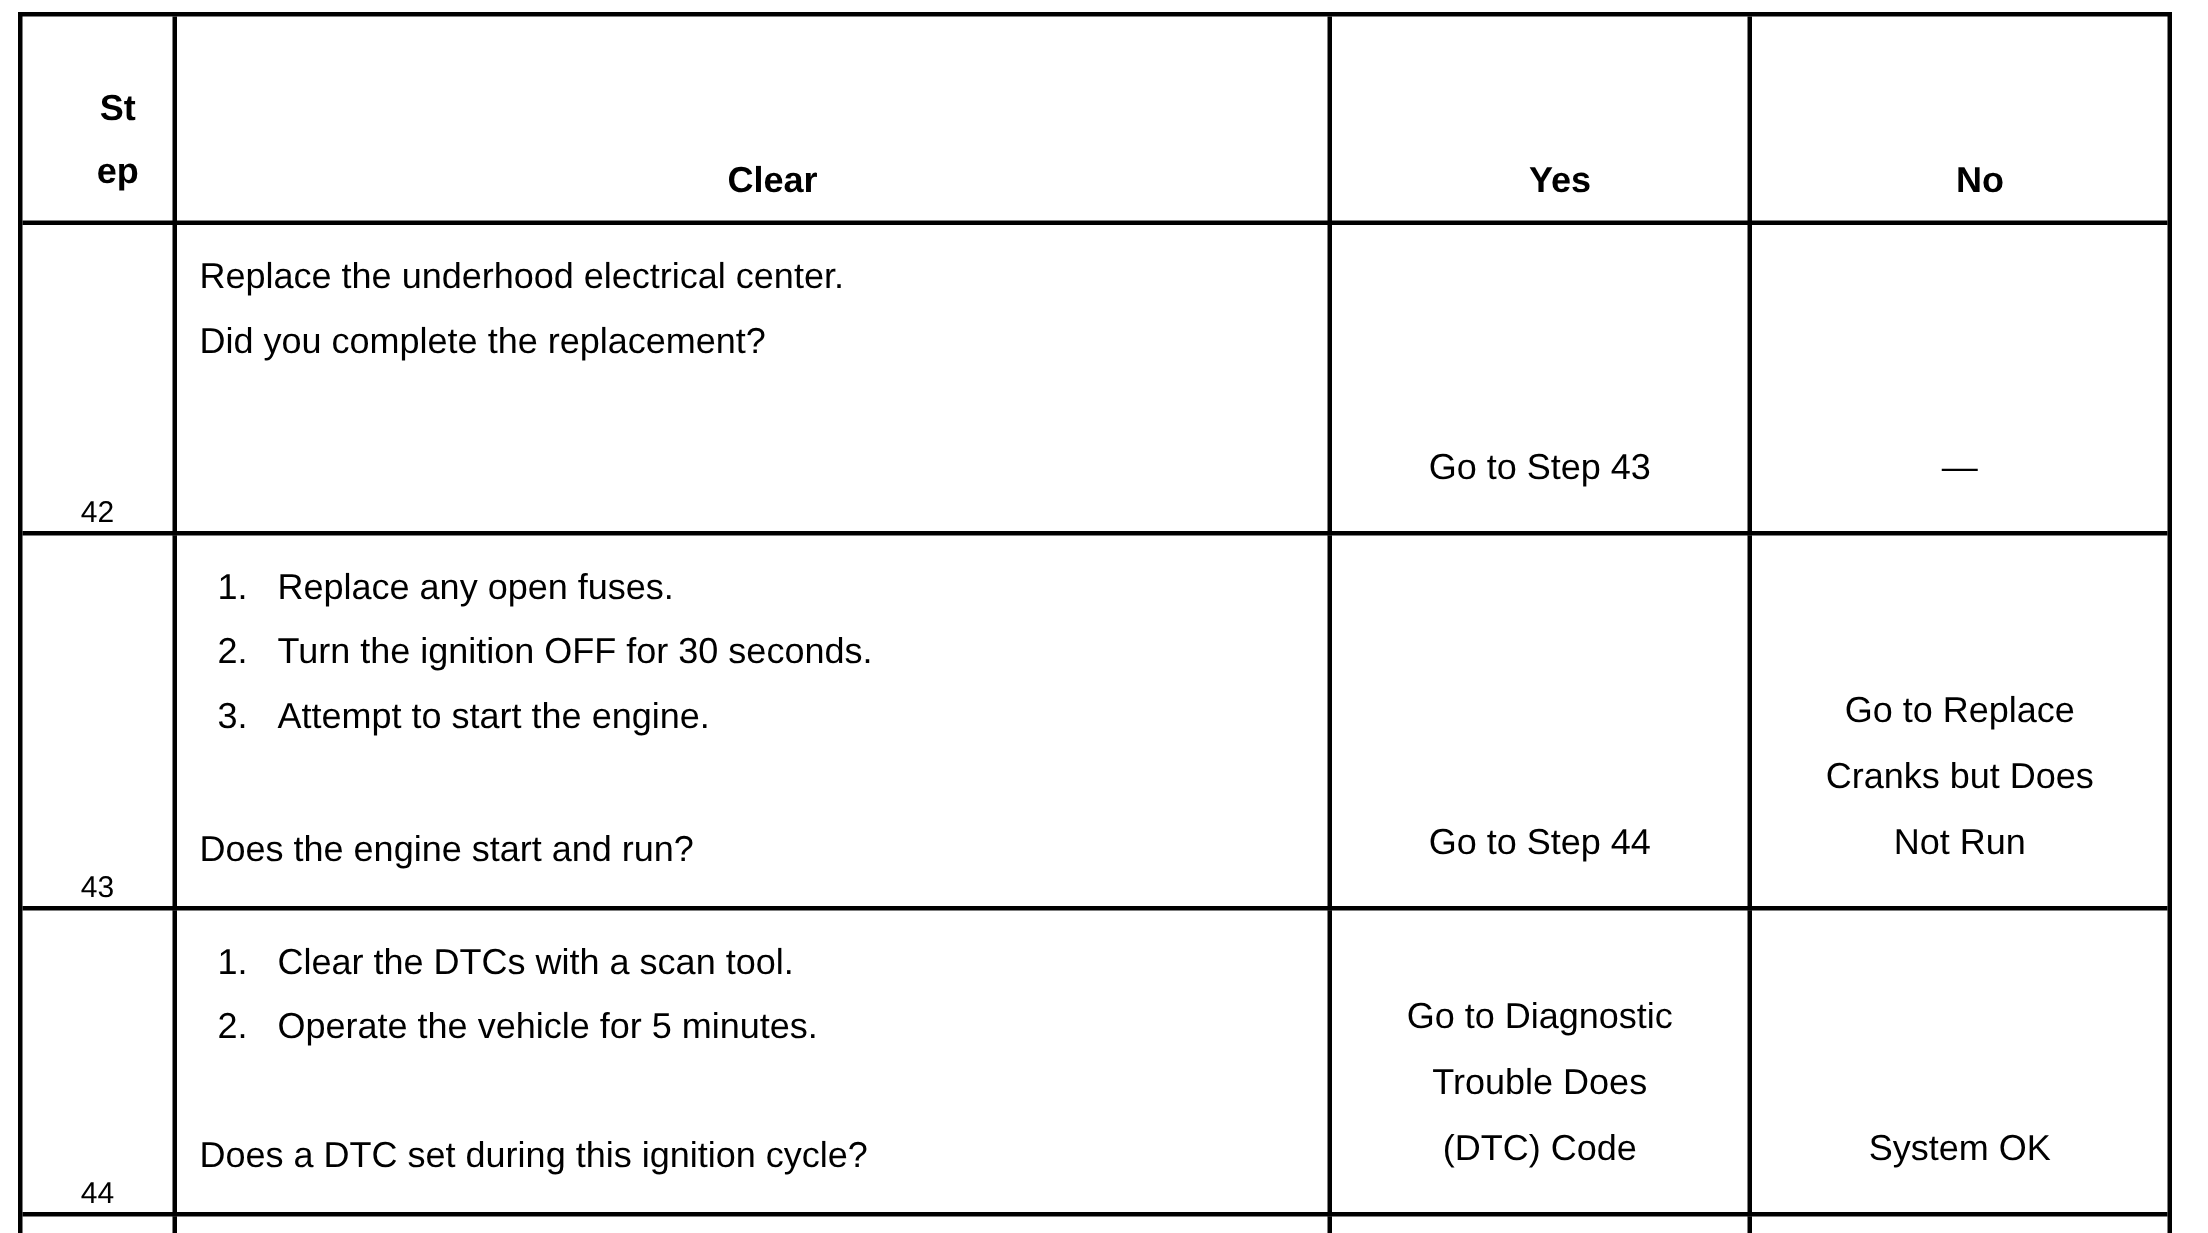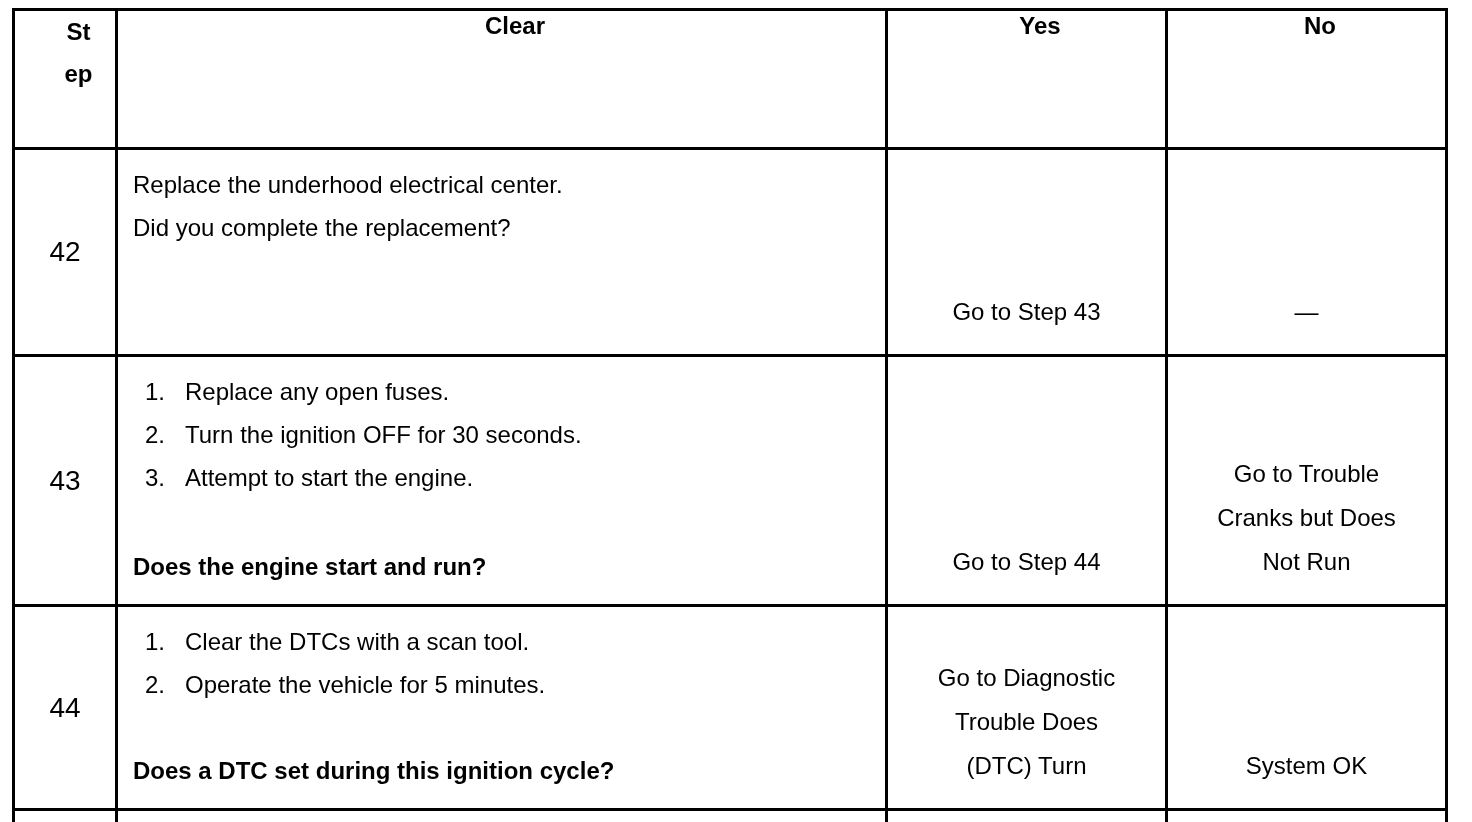--- a/index.html
+++ b/index.html
@@ -31,59 +31,59 @@
     border-bottom: 3px solid #000000;
     box-sizing: border-box;
     overflow: hidden;
   }
   .cell.last-col { border-right: none; }
   .cell.partial { border-bottom: none; }
 
   
   .h {
     display: flex;
-    align-items: flex-start;
+    align-items: flex-end;
     justify-content: center;
     font-weight: bold;
     font-size: 24px;
     line-height: 30px;
     padding-bottom: 11px;
     text-align: center;
     padding-left: 27px;
   }
   .h .step-wrap {
     width: 36px;
     word-break: break-all;
     line-height: 42px;
     text-align: center;
   }
 
   
   .step-cell {
     display: flex;
-    align-items: center;
+    align-items: flex-end;
     justify-content: center;
-    font-size: 28px;
+    font-size: 20px;
   }
 
   
   .action-cell {
     display: flex;
     flex-direction: column;
     font-size: 24px;
     line-height: 43px;
     padding: 13px 16px 16px 15px;
   }
   .action-cell .li { display: flex; }
   .action-cell .li .num {
     flex: none;
     width: 40px;
     margin-left: 12px;
   }
-  .action-cell .q-bottom { margin-top: auto; font-weight: bold; }
+  .action-cell .q-bottom { margin-top: auto; }
 
   
   .choice-cell {
     display: flex;
     flex-direction: column;
     justify-content: flex-end;
     align-items: center;
     text-align: right;
     font-size: 24px;
     line-height: 44px;
@@ -137,21 +137,21 @@
     <div class="li">
       <span class="num">3.</span>
       <span>Attempt to start the engine.</span>
     </div>
     <div class="q-bottom">Does the engine start and run?</div>
   </div>
   <div class="cell choice-cell">
     <div>Go to Step 44</div>
   </div>
   <div class="cell choice-cell last-col">
-    <div>Go to Trouble</div>
+    <div>Go to Replace</div>
     <div>Cranks but Does</div>
     <div>Not Run</div>
   </div>
 
   <div class="cell step-cell">
     <span>44</span>
   </div>
   <div class="cell action-cell">
     <div class="li">
       <span class="num">1.</span>
@@ -159,21 +159,21 @@
     </div>
     <div class="li">
       <span class="num">2.</span>
       <span>Operate the vehicle for 5 minutes.</span>
     </div>
     <div class="q-bottom">Does a DTC set during this ignition cycle?</div>
   </div>
   <div class="cell choice-cell">
     <div>Go to Diagnostic</div>
     <div>Trouble Does</div>
-    <div>(DTC) Turn</div>
+    <div>(DTC) Code</div>
   </div>
   <div class="cell choice-cell last-col">
     <div>System OK</div>
   </div>
 
   <div class="cell partial"></div>
   <div class="cell partial"></div>
   <div class="cell partial"></div>
   <div class="cell partial last-col"></div>
 

